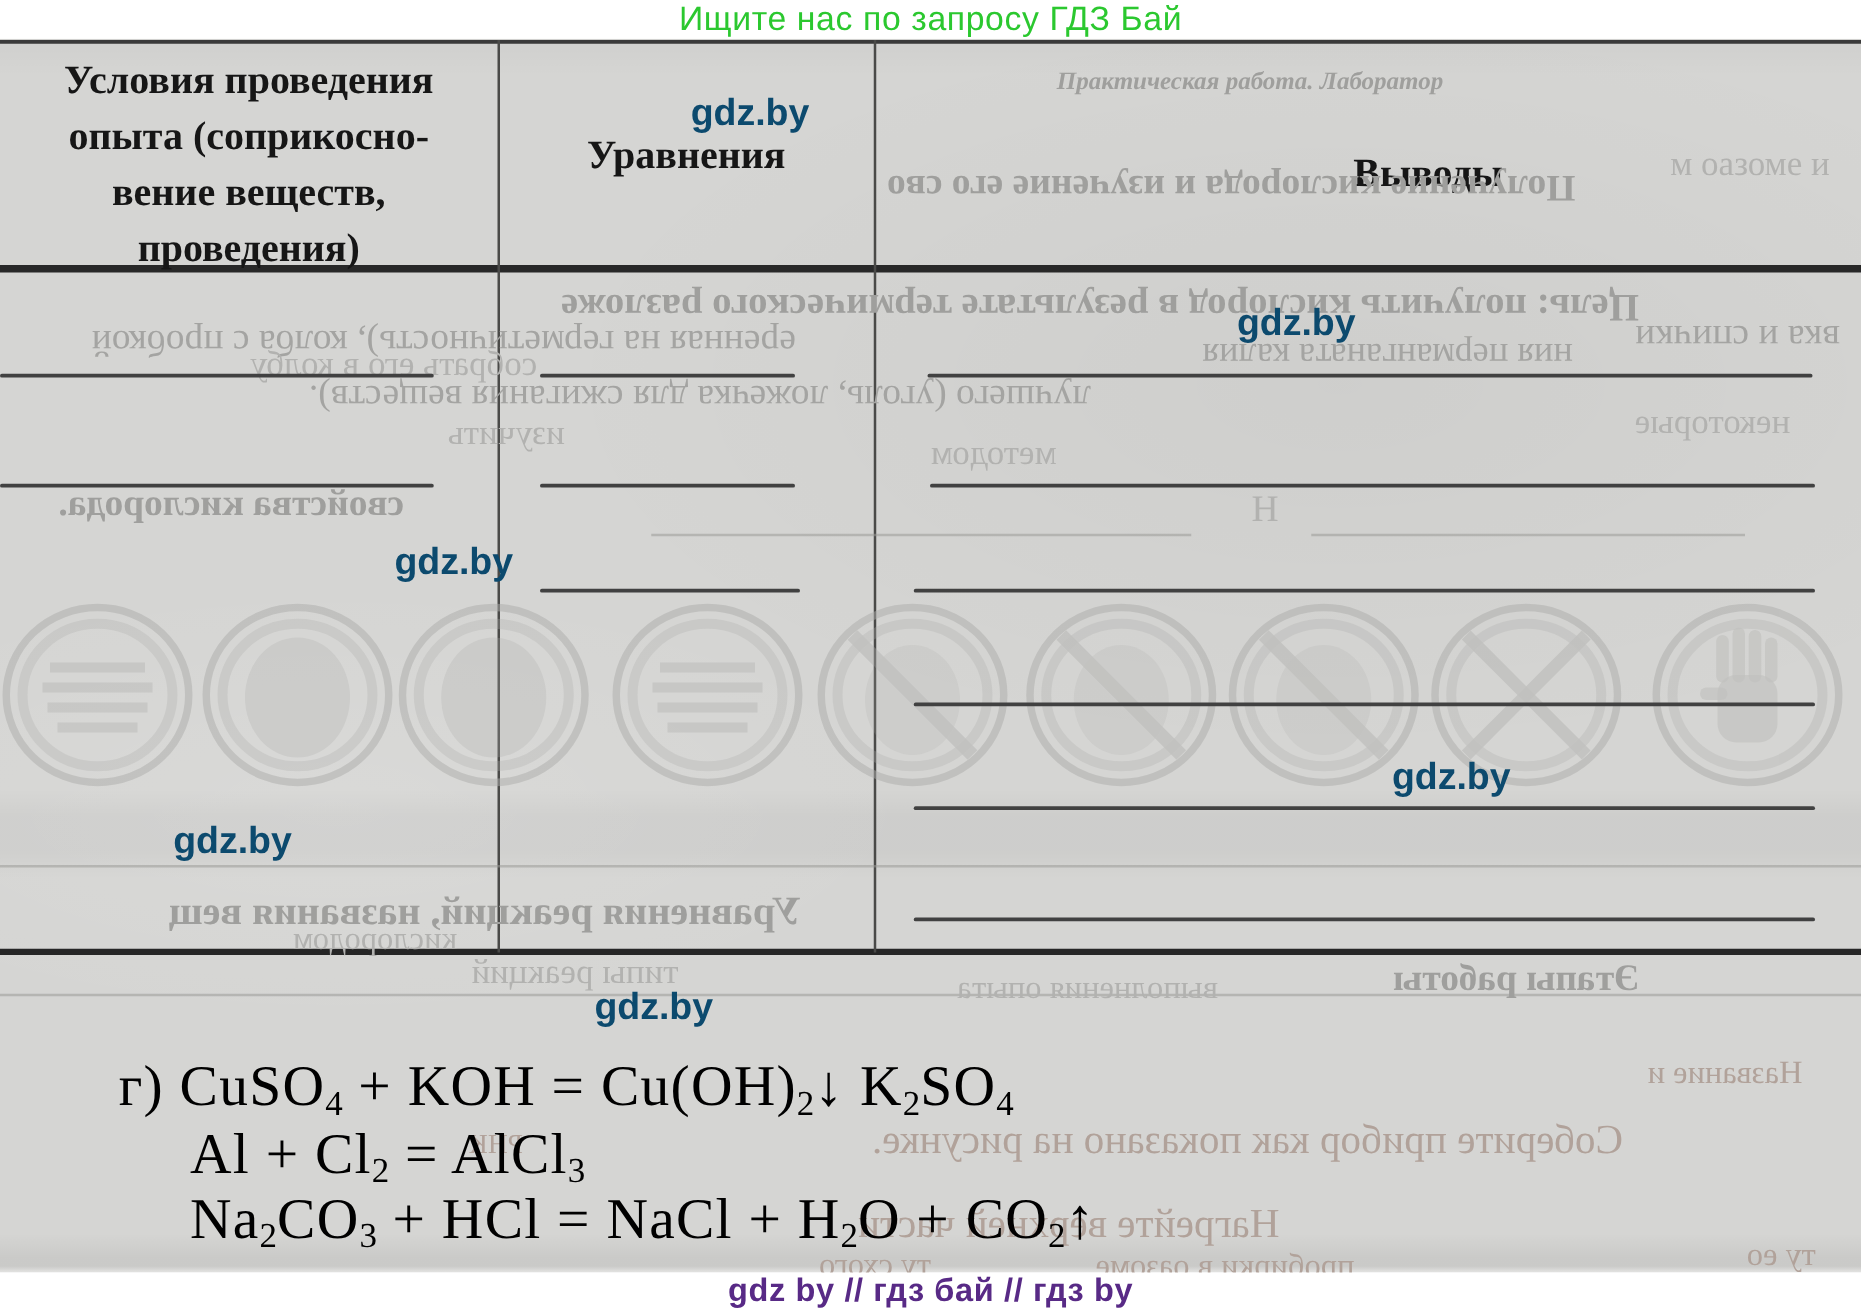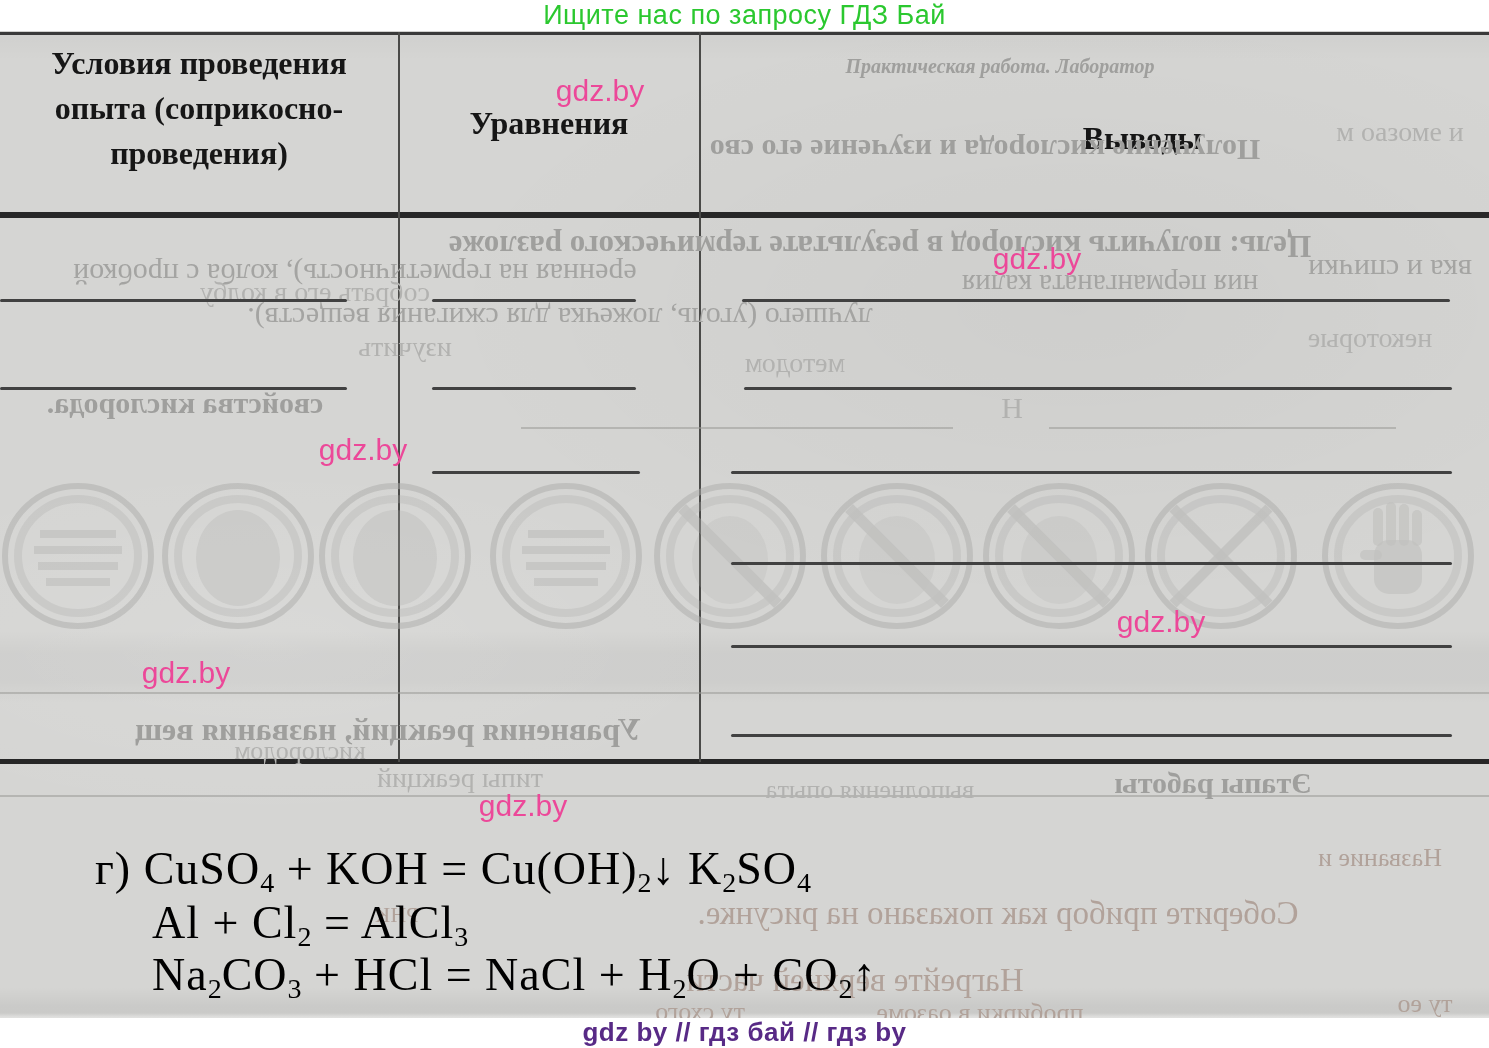--- a/index.html
+++ b/index.html
@@ -30,21 +30,21 @@
   
   .hdr{position:absolute;color:#161616;font-weight:bold;text-align:center;}
   .hdr.c1{left:4px;top:41px;width:390px;font-size:32px;line-height:45px;}
   .hdr.c2{left:400px;top:105px;width:298px;font-size:32px;}
   .hdr.c3{left:700px;top:120px;width:885px;font-size:32px;}
   
   .aline{position:absolute;height:3px;background:#414141;border-radius:2px;}
   .fline{position:absolute;height:2px;background:#9a9a98;opacity:0.55;}
   
   .wm{position:absolute;transform:translate(-50%,-50%);font-family:"Liberation Sans",sans-serif;
-      font-size:30px;color:#ec4899;white-space:nowrap;}
+      font-size:30px;color:#0c4a6e;white-space:nowrap;font-weight:bold;}
   
   .bt{position:absolute;white-space:nowrap;color:#a4a4a2;transform:translate(-50%,-50%);}
   .bt.flip{transform:translate(-50%,-50%) rotate(180deg);}
   .bt.mirror{transform:translate(-50%,-50%) scaleX(-1);}
   .bt.b{font-weight:bold;color:#9f9f9d;}
   .bt.it{font-style:italic;}
   .bt.light{color:#b2b2b0;}
   .bt.warm{color:#b1a29a;}
   
   .stamp{position:absolute;opacity:0.5;}
@@ -64,20 +64,21 @@
 
   <div class="tline htop"></div>
   <div class="tline hsep"></div>
   <div class="tline hbot"></div>
   <div class="tline v1"></div>
   <div class="tline v2"></div>
 
   <div class="hdr c1" id="hdr-col1">
       <div>Условия проведения</div>
       <div>опыта (соприкосно-</div>
+      <div>вение веществ,</div>
       <div>проведения)</div>
     </div>
   <div class="hdr c2">Уравнения</div>
   <div class="hdr c3">Выводы</div>
 
   <div id="faint-lines">
       <div class="fline" style="left: 521px; top: 427px; width: 432px;"></div>
       <div class="fline" style="left: 1049px; top: 427px; width: 347px;"></div>
       <div class="fline" style="left: 0px; top: 692px; width: 1489px;"></div>
       <div class="fline" style="left: 0px; top: 795px; width: 1489px;"></div>

